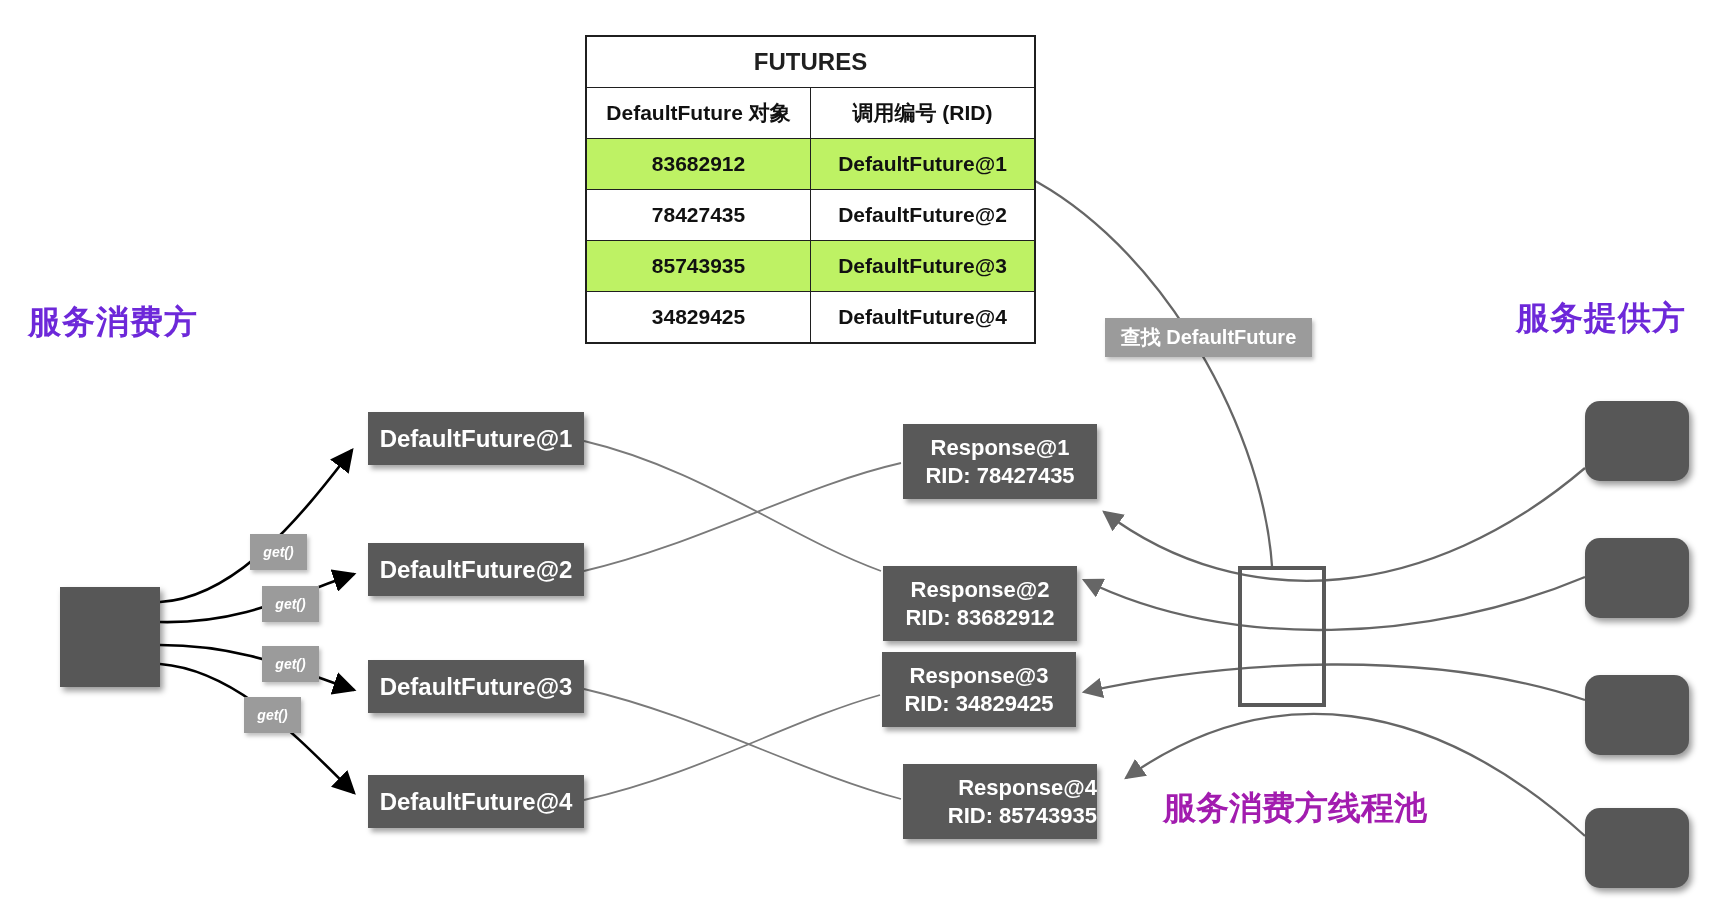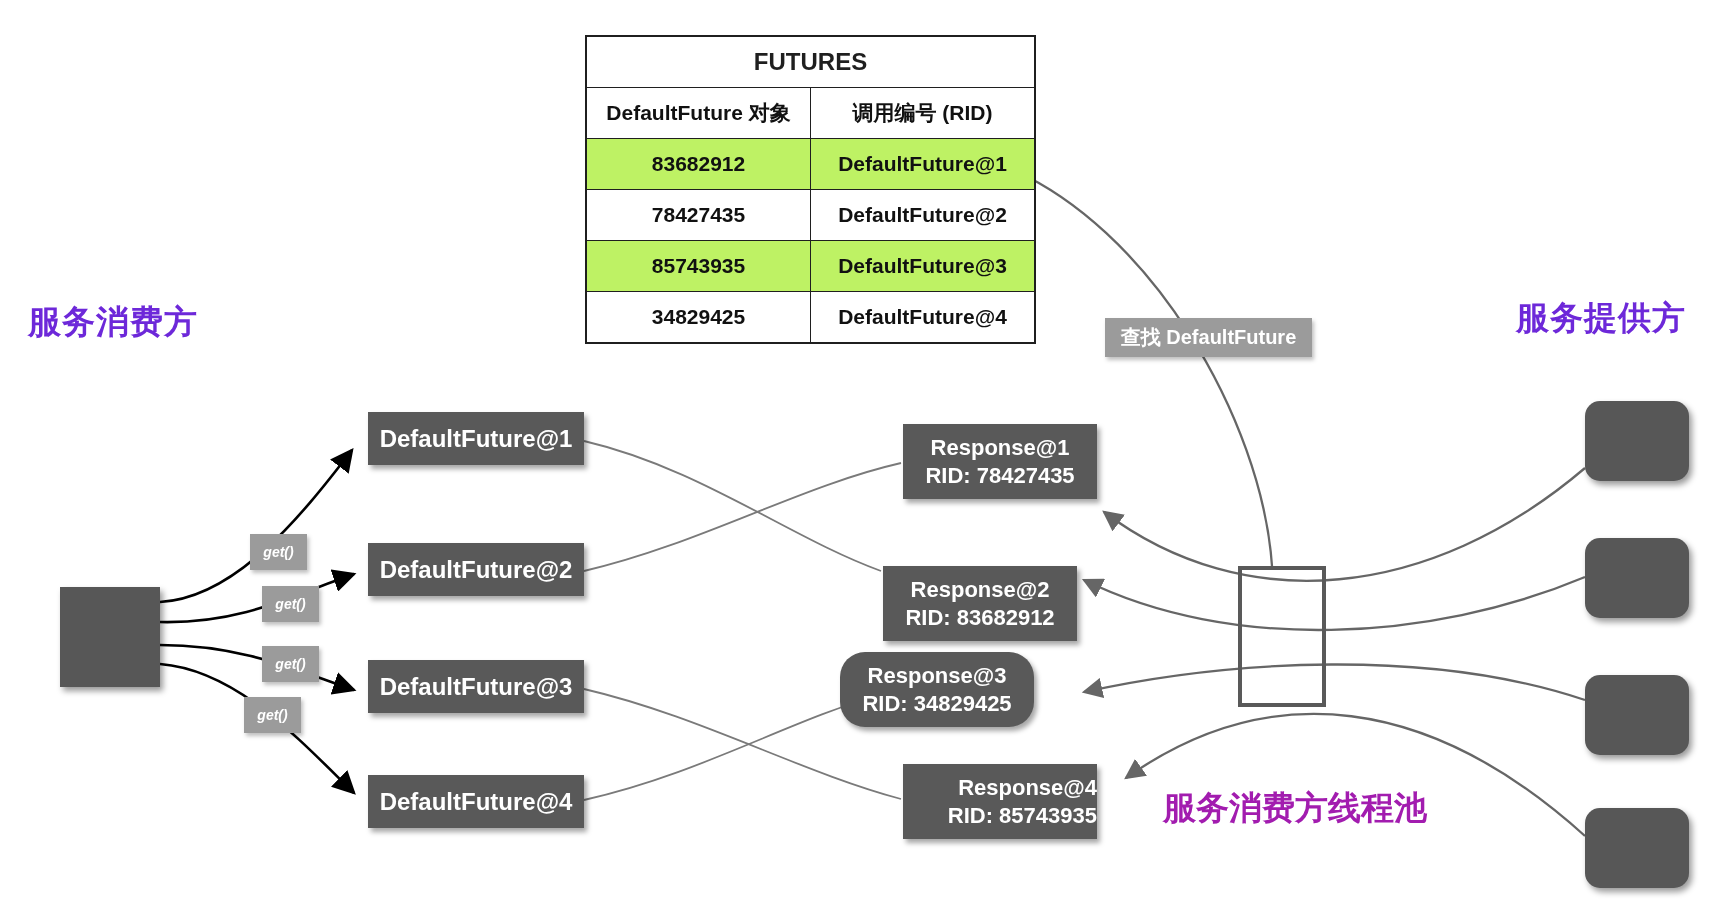--- a/index.html
+++ b/index.html
@@ -147,21 +147,21 @@
   <div class="darkbox future-box" style="top:775px;">DefaultFuture@4</div>
 
   <div class="darkbox resp-box" style="left:903px;top:424px;">
     <span>Response@1</span>
     <span>RID: 78427435</span>
   </div>
   <div class="darkbox resp-box" style="left:883px;top:537px;margin-top:29px;">
     <span>Response@2</span>
     <span>RID: 83682912</span>
   </div>
-  <div class="darkbox resp-box" style="left:840px;top:652px;border-radius:25px;">
+  <div class="darkbox resp-box" style="left:882px;top:652px;">
     <span>Response@3</span>
     <span>RID: 34829425</span>
   </div>
   <div class="darkbox resp-box" style="left:903px;top:764px;align-items:flex-end;">
     <span>Response@4</span>
     <span>RID: 85743935</span>
   </div>
 
   <div class="graylabel lookup-label">查找 DefaultFuture</div>
 

